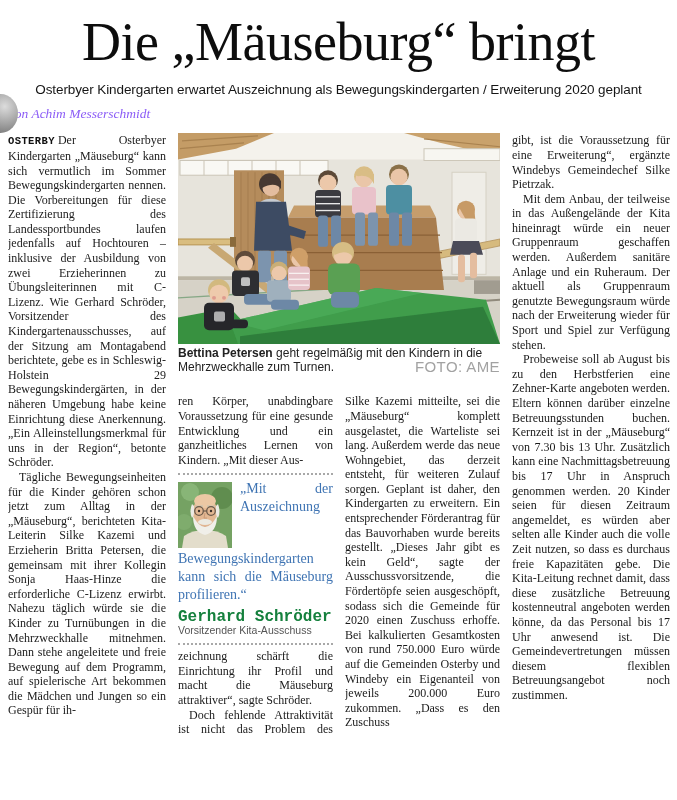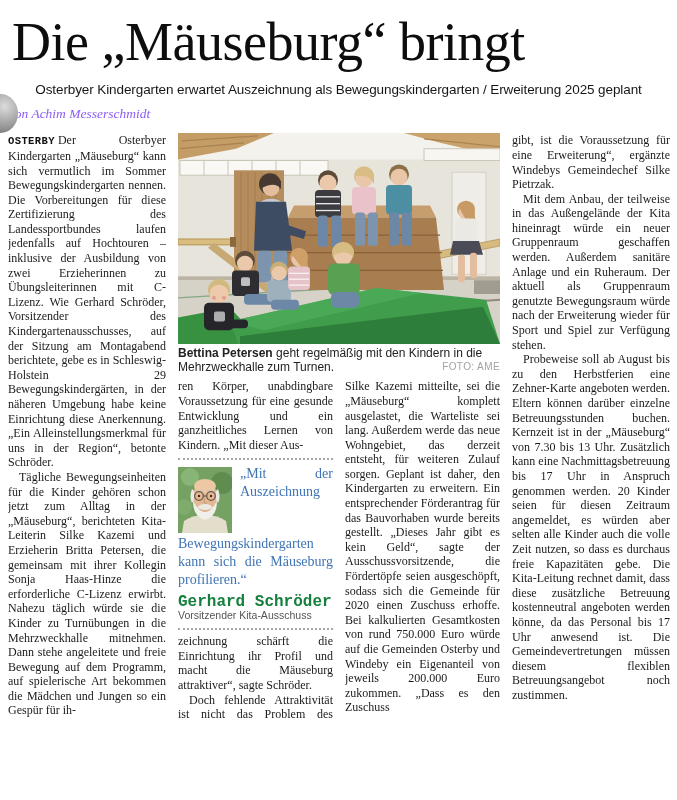--- a/index.html
+++ b/index.html
@@ -5,21 +5,21 @@
   html,body{margin:0;padding:0;}
   body{
     width:677px;height:800px;background:#ffffff;overflow:hidden;position:relative;
     font-family:"Liberation Serif","DejaVu Serif",serif;color:#1a1a1a;
   }
   .edge-sphere{
     position:absolute;left:-17px;top:94px;width:35px;height:39px;border-radius:50%;
     background:radial-gradient(circle at 62% 32%, #dcdcdc, #979797 60%, #6e6e6e 95%);
   }
   .headline{
-    margin:13px 12px 0;text-align:left;
+    margin:13px 12px 0;text-align:center;
     font-size:54px;line-height:1.08;font-weight:400;color:#0d0d0d;letter-spacing:-0.5px;
   }
   .subheadline{
     margin-top:11px;text-align:center;
     font-family:"Liberation Sans","DejaVu Sans",sans-serif;
     font-size:13.5px;color:#161616;letter-spacing:-0.1px;
   }
   .byline{margin:9px 0 0 8px;font-style:italic;font-size:13.5px;color:#8b5cf6;}
   .content{display:flex;margin:11px 7px 0 8px;gap:12px;height:606px;overflow:hidden;}
   .col{width:158px;flex:none;overflow:hidden;}
@@ -32,24 +32,24 @@
   }
   .mid{width:322px;flex:none;}
   .photo-wrap{width:322px;height:211px;overflow:hidden;background:#e7e4dc;}
   .caption{
     position:relative;margin-top:3px;
     font-family:"Liberation Sans","DejaVu Sans",sans-serif;
     font-size:12px;line-height:13.5px;color:#222;padding-right:2px;
   }
   .caption .cap-name{font-weight:bold;text-align:center;}
   .credit{
-    position:absolute;right:0;bottom:1px;font-size:10px;
+    position:absolute;right:0;bottom:1px;font-size:15px;
     color:var(--credit_gray,#a2a2a2);letter-spacing:0.4px;
   }
-  .midcols{display:flex;gap:12px;margin-top:5px;height:342px;overflow:hidden;}
+  .midcols{display:flex;gap:12px;margin-top:20px;height:342px;overflow:hidden;}
   .midcol{width:155px;flex:none;overflow:hidden;}
   .pullquote{margin:6px 0 4px;}
   .pq-rule{border-top:2px dotted var(--dotted_rule,#a8a8a8);height:0;margin:3px 0 5px;}
   .pq-rule.bottom{margin:6px 0 4px;}
   .pq-photo{float:left;width:54px;height:66px;margin:2px 8px 2px 0;overflow:hidden;}
   .pq-text{
     font-size:14px;line-height:18px;
     color:var(--quote_blue,#3f74b3);
   }
   .pq-name{
@@ -64,21 +64,21 @@
 </style>
 </head>
 <body>
 
 <div class="edge-sphere"></div>
 
 <h1 class="headline">
   <span>Die „Mäuseburg“ bringt</span><br>
 </h1>
 
-<div class="subheadline">Osterbyer Kindergarten erwartet Auszeichnung als Bewegungskindergarten / Erweiterung 2025 geplant</div>
+<div class="subheadline">Osterbyer Kindergarten erwartet Auszeichnung als Bewegungskindergarten / Erweiterung 2020 geplant</div>
 
 <div class="byline">Von Achim Messerschmidt</div>
 
 <div class="content">
 
   <div class="col bodytext">
     <p><span class="dateline">OSTERBY</span><span>Der Osterbyer Kindergarten „Mäuseburg“ kann sich vermutlich im Sommer Bewegungskindergarten nennen. Die Vorbereitungen für diese Zertifizierung des Landessportbundes laufen jedenfalls auf Hochtouren – inklusive der Ausbildung von zwei Erzieherinnen zu Übungsleiterinnen mit C-Lizenz. Wie Gerhard Schröder, Vorsitzender des Kindergartenausschusses, auf der Sitzung am Montagabend berichtete, gebe es in Schleswig-Holstein 29 Bewegungskindergärten, in der näheren Umgebung habe keine Einrichtung diese Anerkennung. „Ein Alleinstellungsmerkmal für uns in der Region“, betonte Schröder.</span></p>
     <p class="p-indent">Tägliche Bewegungseinheiten für die Kinder gehören schon jetzt zum Alltag in der „Mäuseburg“, berichteten Kita-Leiterin Silke Kazemi und Erzieherin Britta Petersen, die gemeinsam mit ihrer Kollegin Sonja Haas-Hinze die erforderliche C-Lizenz erwirbt. Nahezu täglich würde sie die Kinder zu Turnübungen in die Mehrzweckhalle mitnehmen. Dann stehe angeleitete und freie Bewegung auf dem Programm, auf spielerische Art bekommen die Mädchen und Jungen so ein Gespür für ih-</p>
   </div>
 

